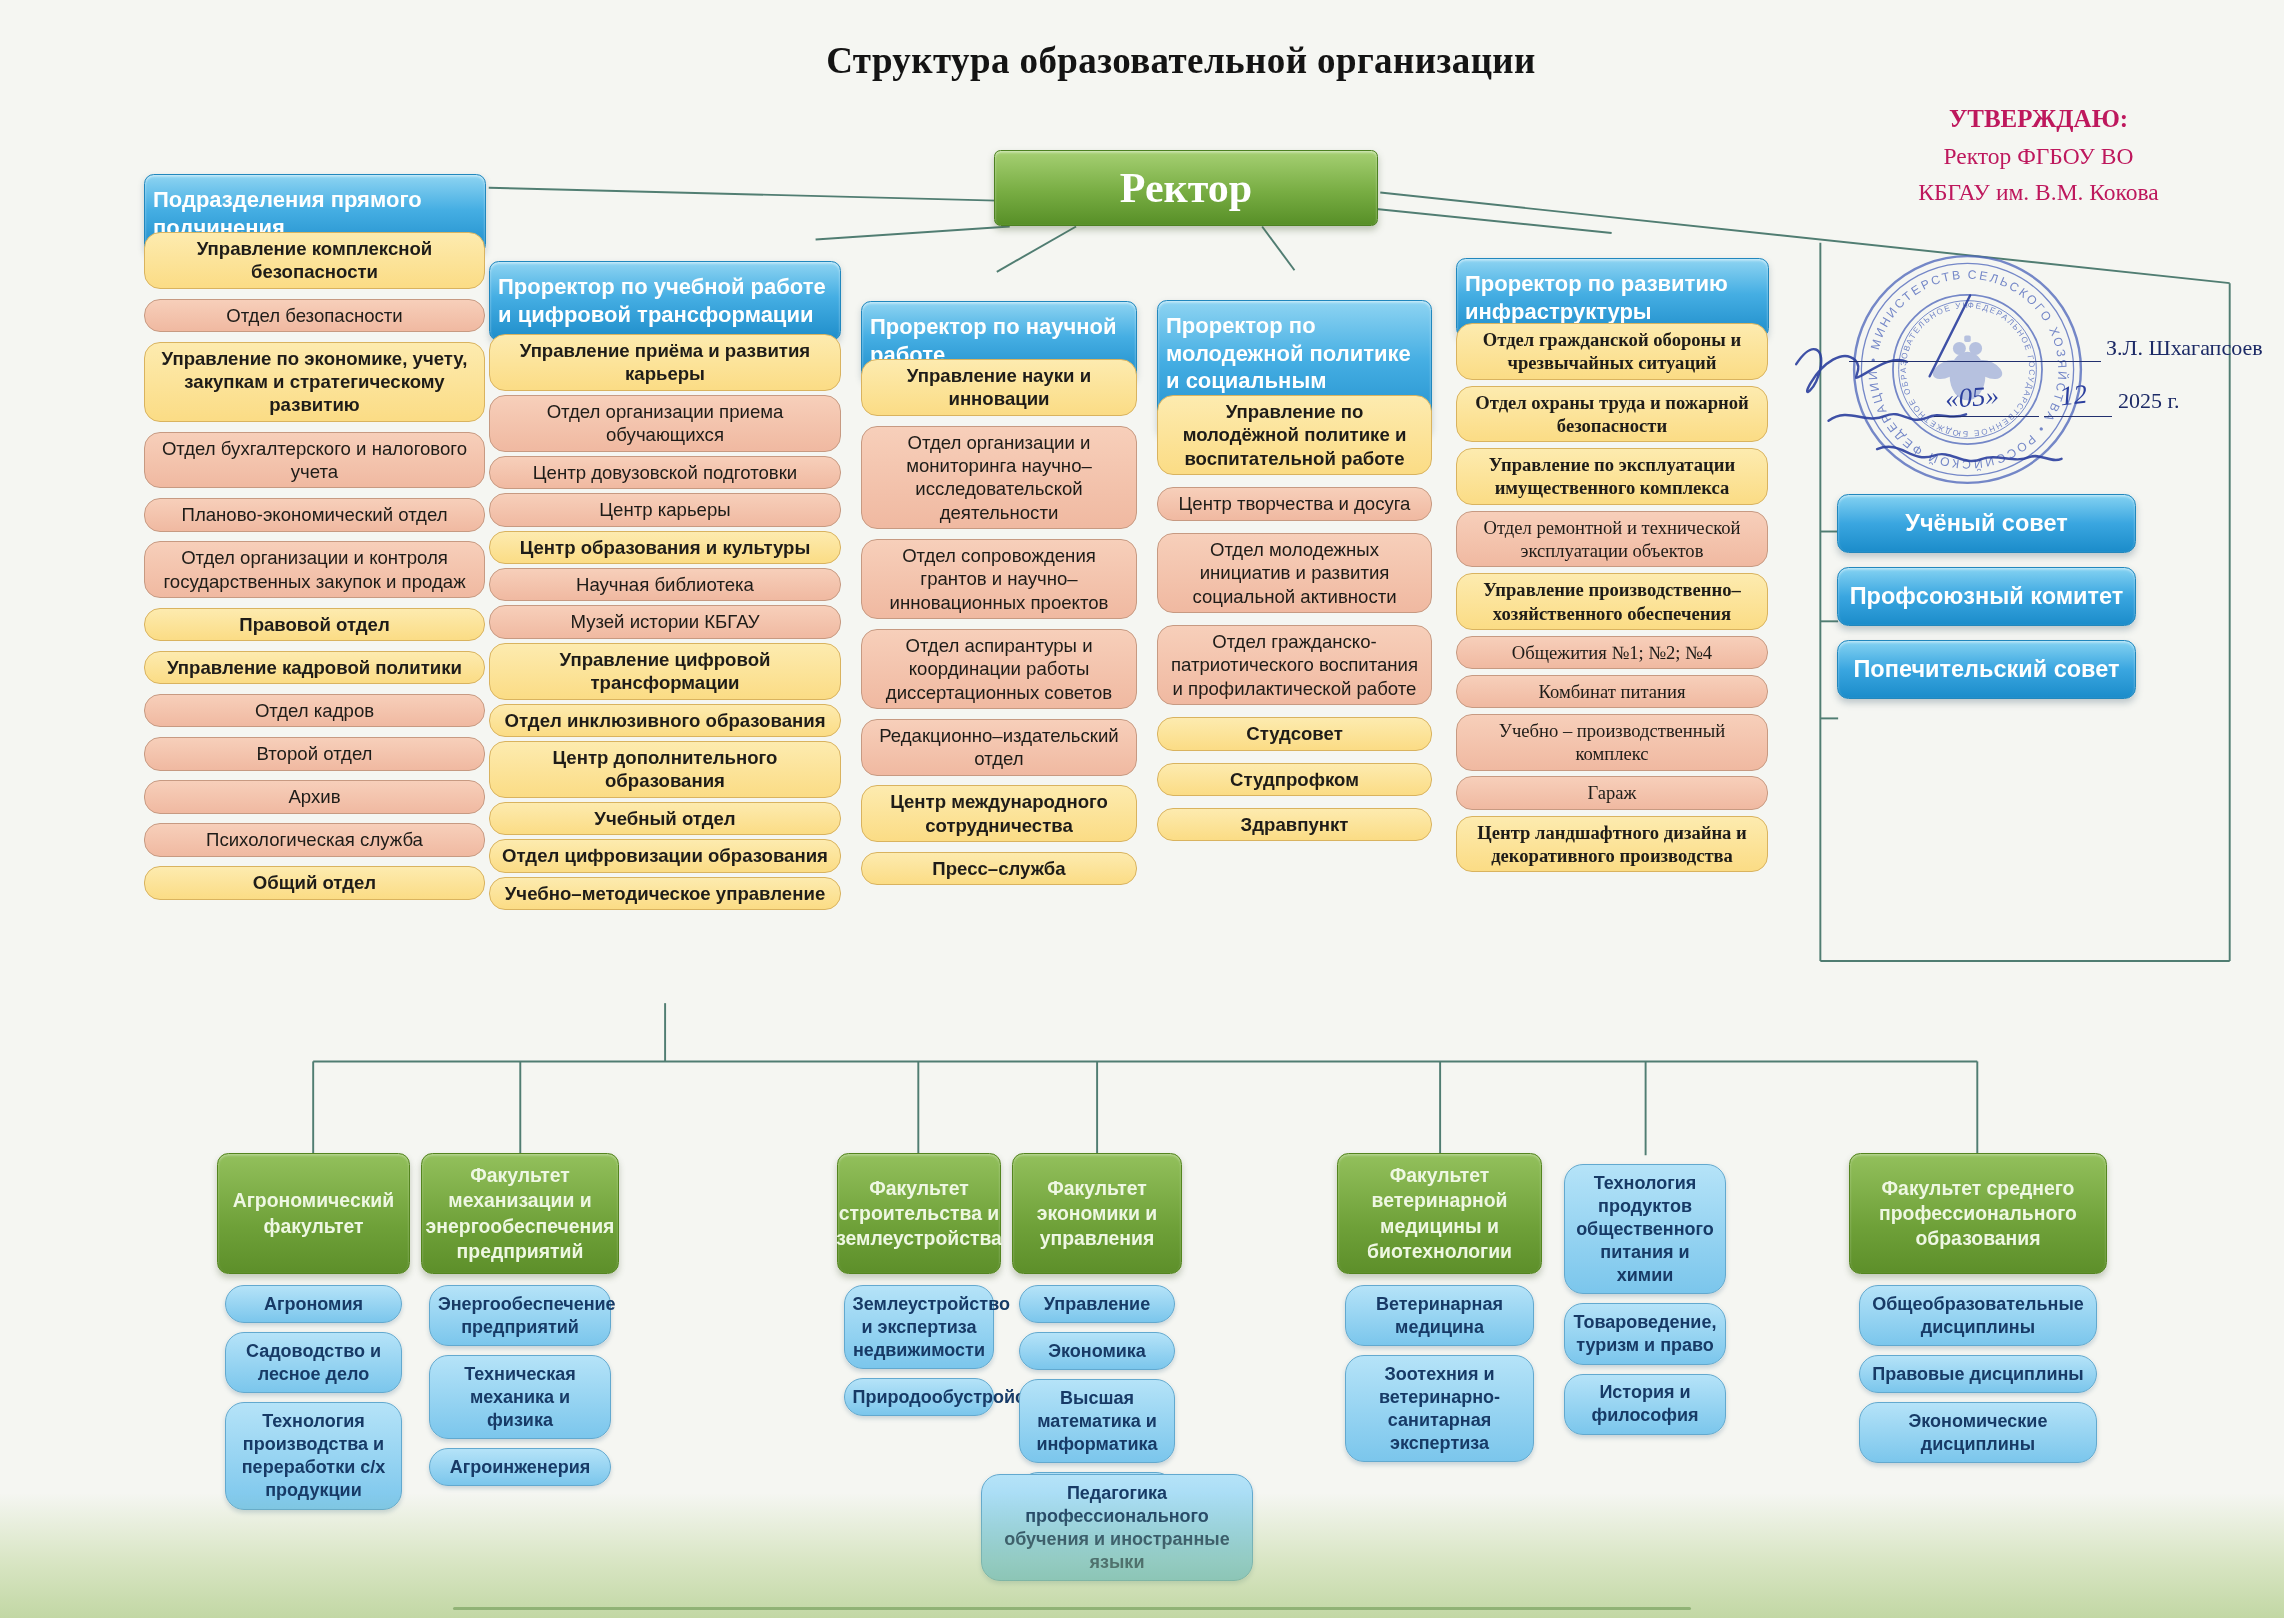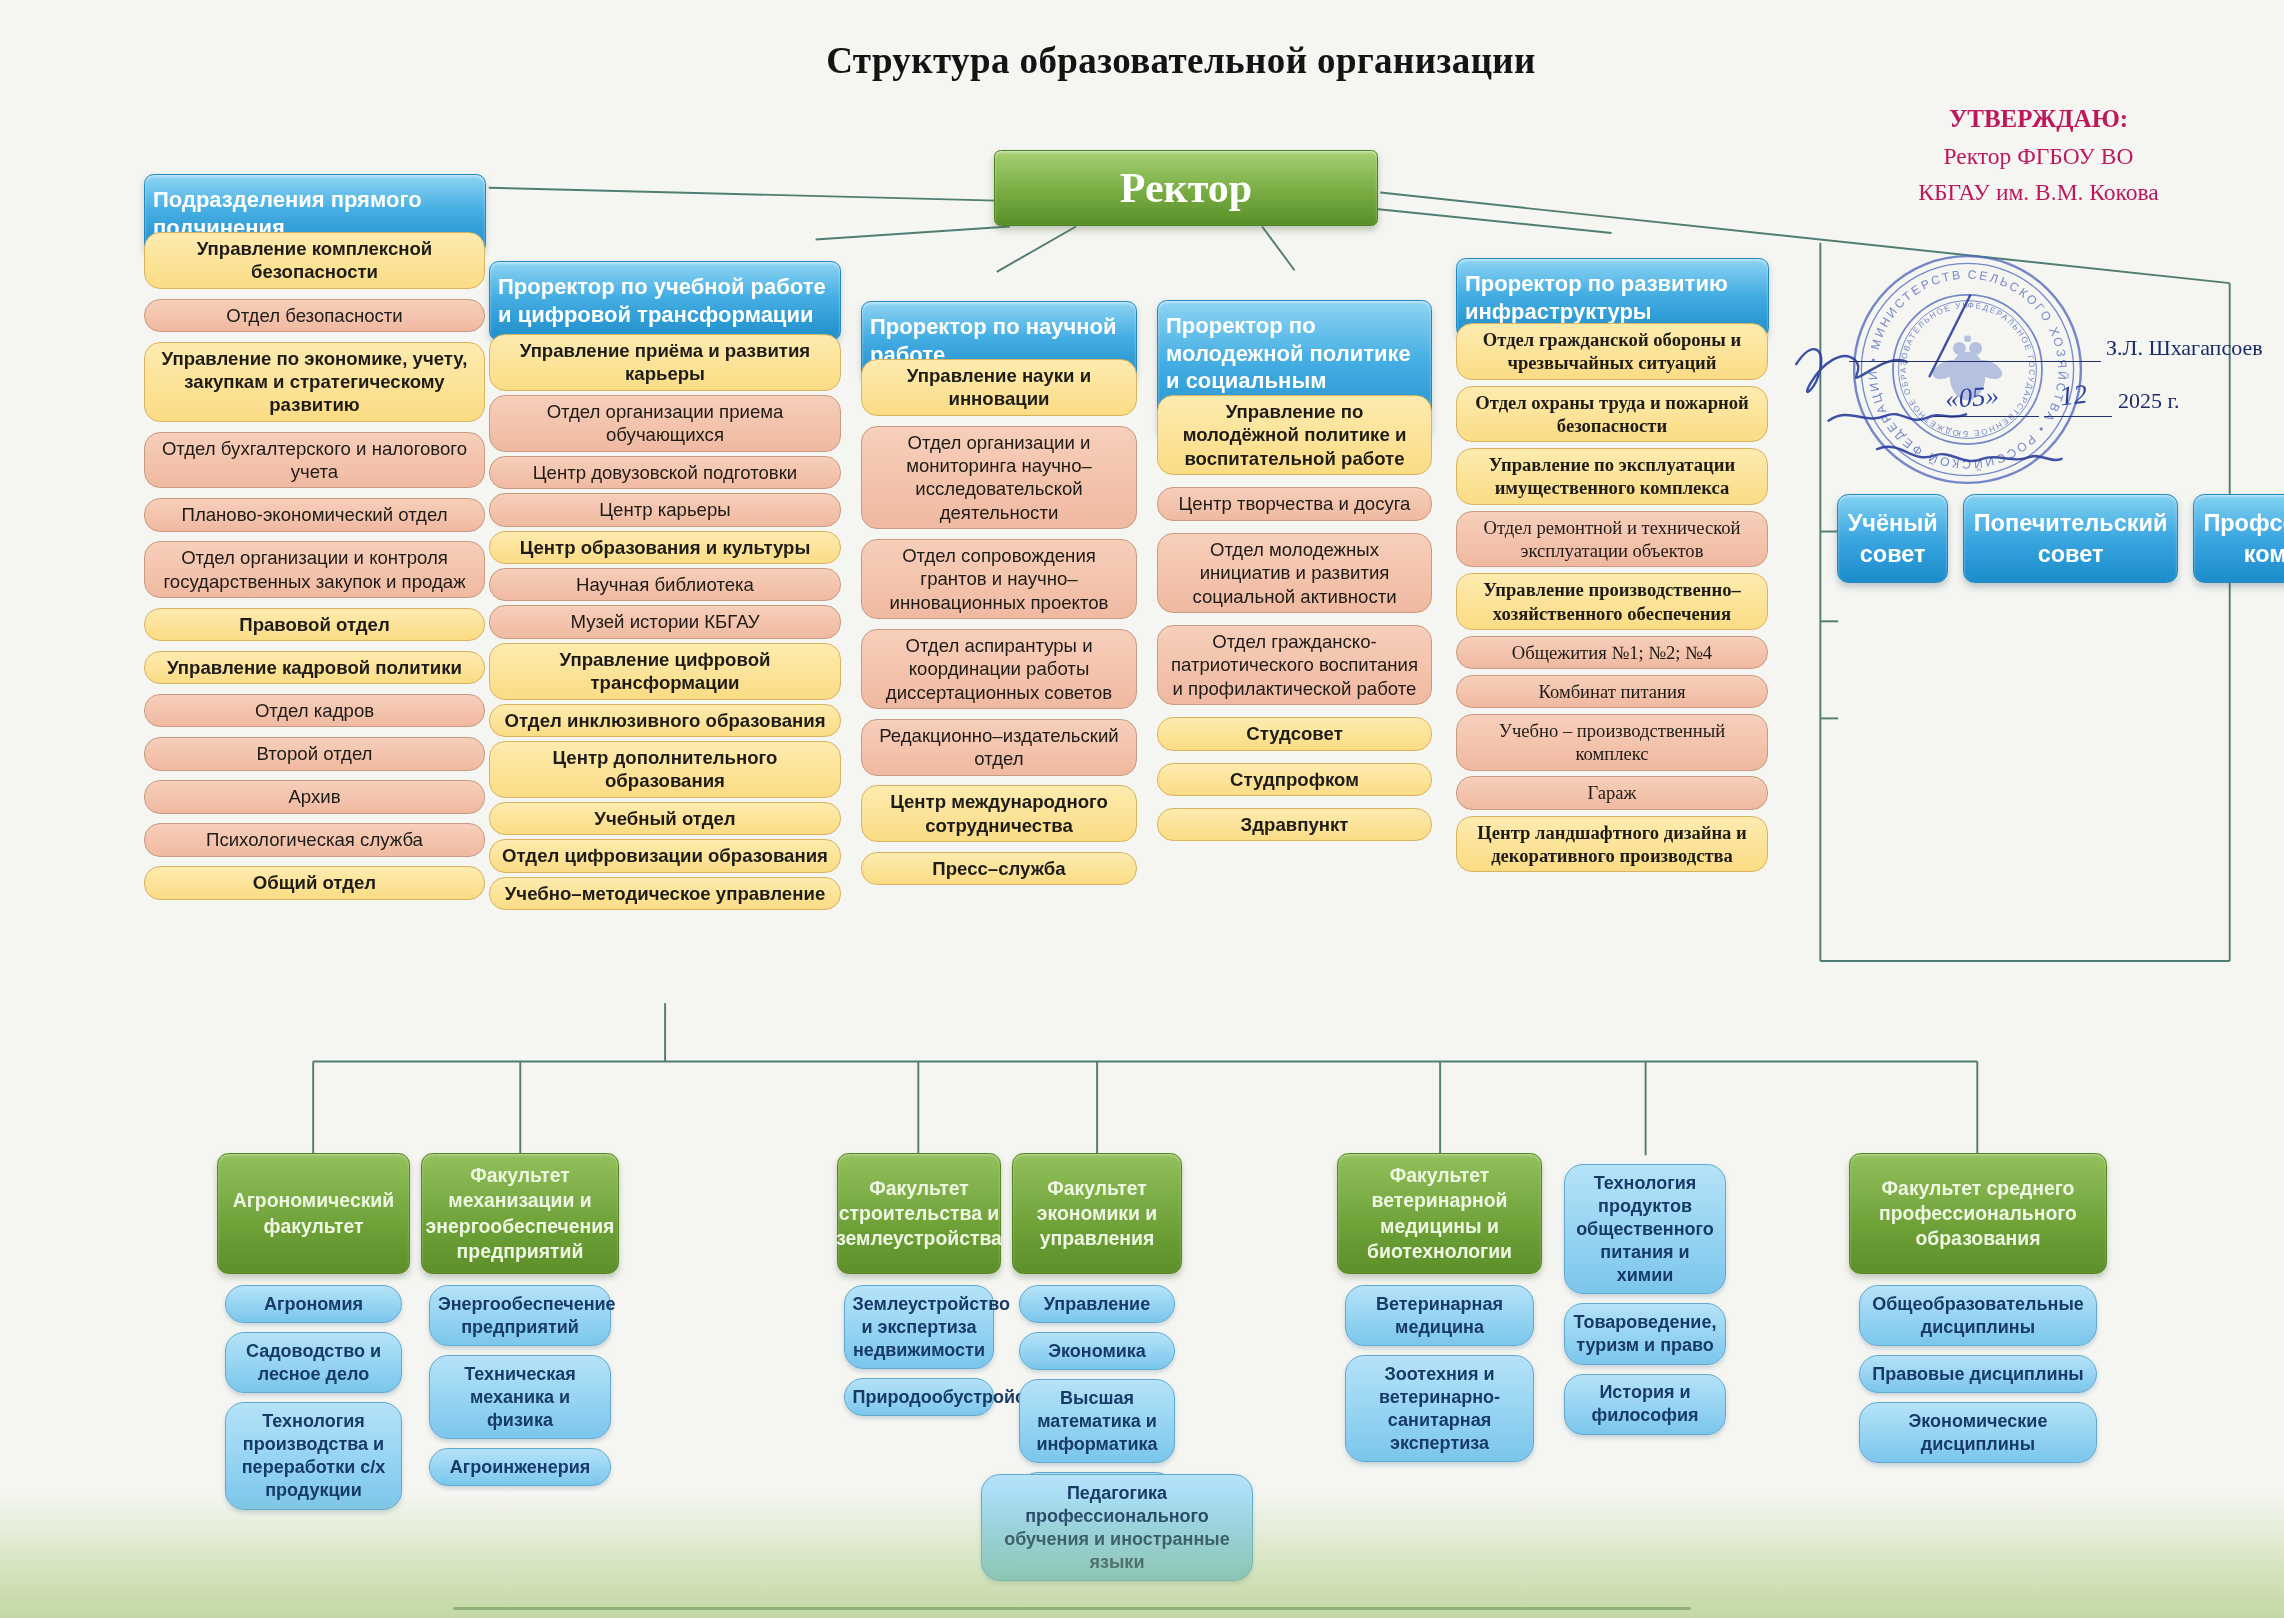--- a/index.html
+++ b/index.html
@@ -36,21 +36,21 @@
           border:0.8px solid #d9b35f;font-weight:bold;}
   .unit.d{background:linear-gradient(180deg,#f7cfba 0%,#f0b9a1 100%);
           border:0.8px solid #c79a82;font-weight:500;}
   .c1i{gap:9.7px;} .c2i{gap:4px;} .c3i{gap:9.7px;justify-content:flex-end;} .c4i{gap:12px;} .c5i{gap:5.7px;font-family:Liberation Serif, serif;}
   
   .rector{left:994px;top:150px;width:382px;height:74px;
           background:linear-gradient(180deg,#a6d073 0%,#78ad43 55%,#578f27 100%);
           border:0.8px solid #4d8122;border-radius:6.5px;display:flex;align-items:center;justify-content:center;
           color:#fff;font-family:"Liberation Serif",serif;font-weight:bold;font-size:42px;
           box-shadow:0 4px 7.3px rgba(80,100,60,.35), inset 0 1.6px 2.4px rgba(255,255,255,.5);}
-  .councils{left:1837px;top:494px;width:299px;display:flex;flex-direction:row;gap:14.6px;}
+  .councils{left:1837px;top:494px;width:299px;display:flex;flex-direction:column;gap:14.6px;}
   .council{background:linear-gradient(180deg,#84d2f2 0%,#3aa6e0 50%,#1b8cca 100%);
            border:0.8px solid #2187bd;border-radius:11.3px;color:#fff;font-weight:bold;font-size:23.5px;
            line-height:1.3;text-align:center;padding:13px 9.7px;
            box-shadow:0 4px 7.3px rgba(60,90,110,.3), inset 0 1.6px 2.4px rgba(255,255,255,.5);}
   
   .fac{display:flex;flex-direction:column;}
   .fac-head{height:121px;background:linear-gradient(180deg,#93c05c 0%,#6fa139 60%,#5d8f2a 100%);
             border:0.8px solid #54851f;border-radius:11.3px;display:flex;align-items:center;justify-content:center;
             color:#eef7e2;font-weight:bold;font-size:19.4px;line-height:1.3;text-align:center;padding:4.9px 9.7px;box-sizing:border-box;
             box-shadow:0 4px 6.5px rgba(80,100,60,.3), inset 0 1.6px 2.4px rgba(255,255,255,.35);}
@@ -217,22 +217,22 @@
     <div class="unit m">Управление производственно–хозяйственного обеспечения</div>
     <div class="unit d">Общежития №1; №2; №4</div>
     <div class="unit d">Комбинат питания</div>
     <div class="unit d">Учебно – производственный комплекс</div>
     <div class="unit d">Гараж</div>
     <div class="unit m">Центр ландшафтного дизайна и декоративного производства</div>
   </div>
 
 <div class="abs councils">
     <div class="council">Учёный совет</div>
+    <div class="council">Профсоюзный комитет</div>
     <div class="council">Попечительский совет</div>
-    <div class="council">Профсоюзный комитет</div>
   </div>
 
 <div class="abs fac" style="left:217px;top:1153px;width:193px;">
   <div class="fac-head">Агрономический факультет</div>
   <div class="fac-items">
       <div class="dept">Агрономия</div>
       <div class="dept">Садоводство и лесное дело</div>
       <div class="dept">Технология производства и переработки с/х продукции</div>
     </div>
 </div>

